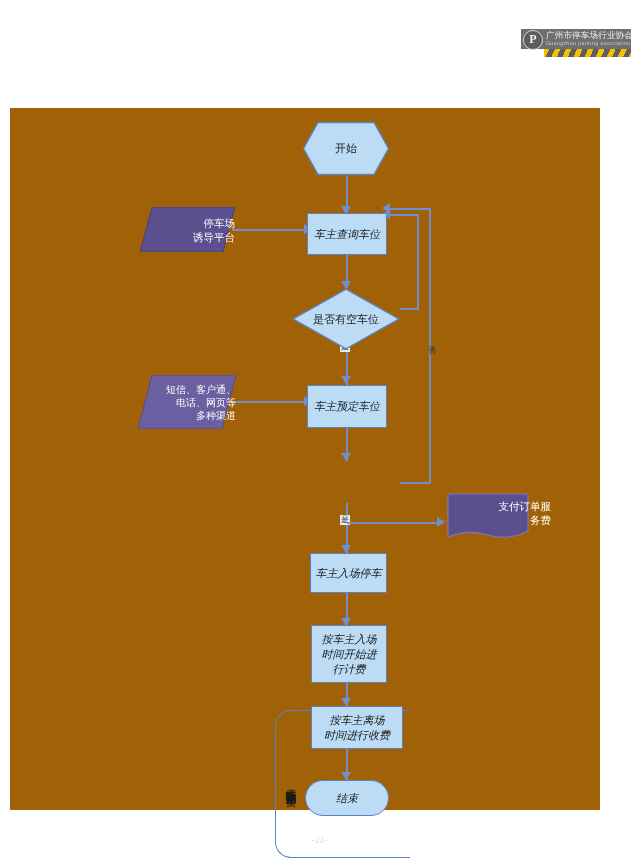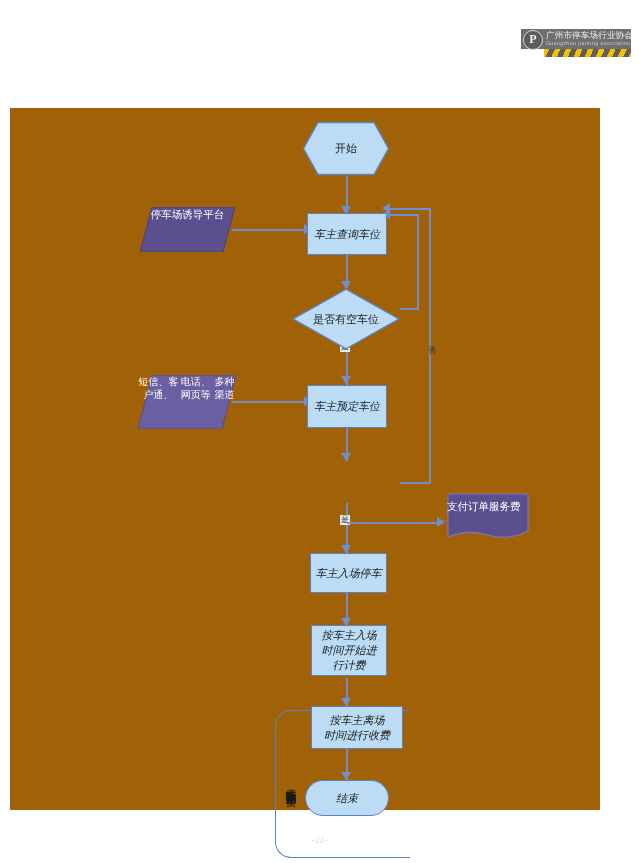--- a/index.html
+++ b/index.html
@@ -129,22 +129,23 @@
     background: #bcdcf5;
     border: 1.4px solid #5b82bf;
     border-radius: 22px;
   }
   
   .banner-wrap { position: absolute; }
   .banner-label {
     position: absolute;
     inset: 0;
     display: flex;
-    align-items: flex-start;
-    justify-content: center;
+    align-items: flex-end;
+    justify-content: center;
+    flex-direction: column;
     color: #ffffff;
     font-size: 10.5px;
     line-height: 14px;
     text-align: center;
   }
   
   #bracket {
     position: absolute;
     left: 265px;
     top: 602px;
@@ -340,21 +341,21 @@
       <div class="banner-label" style="justify-content:flex-start; padding-top:6px;">
         <span>支付订单服</span>
         <span>务费</span>
       </div>
     </div>
 
     <div class="node proc" style="left:300px; top:445px; width:77px; height:40px;">
       <span>车主入场停车</span>
     </div>
 
-    <div class="node proc" style="left:301px; top:517px; width:76px; height:51px; flex-direction:column;">
+    <div class="node proc" style="left:301px; top:517px; width:76px; height:58px; flex-direction:column;">
       <span>按车主入场</span>
       <span>时间开始进</span>
       <span>行计费</span>
     </div>
 
     <div class="node proc" style="left:301px; top:598px; width:92px; height:43px; flex-direction:column;">
       <span>按车主离场</span>
       <span>时间进行收费</span>
     </div>
 

